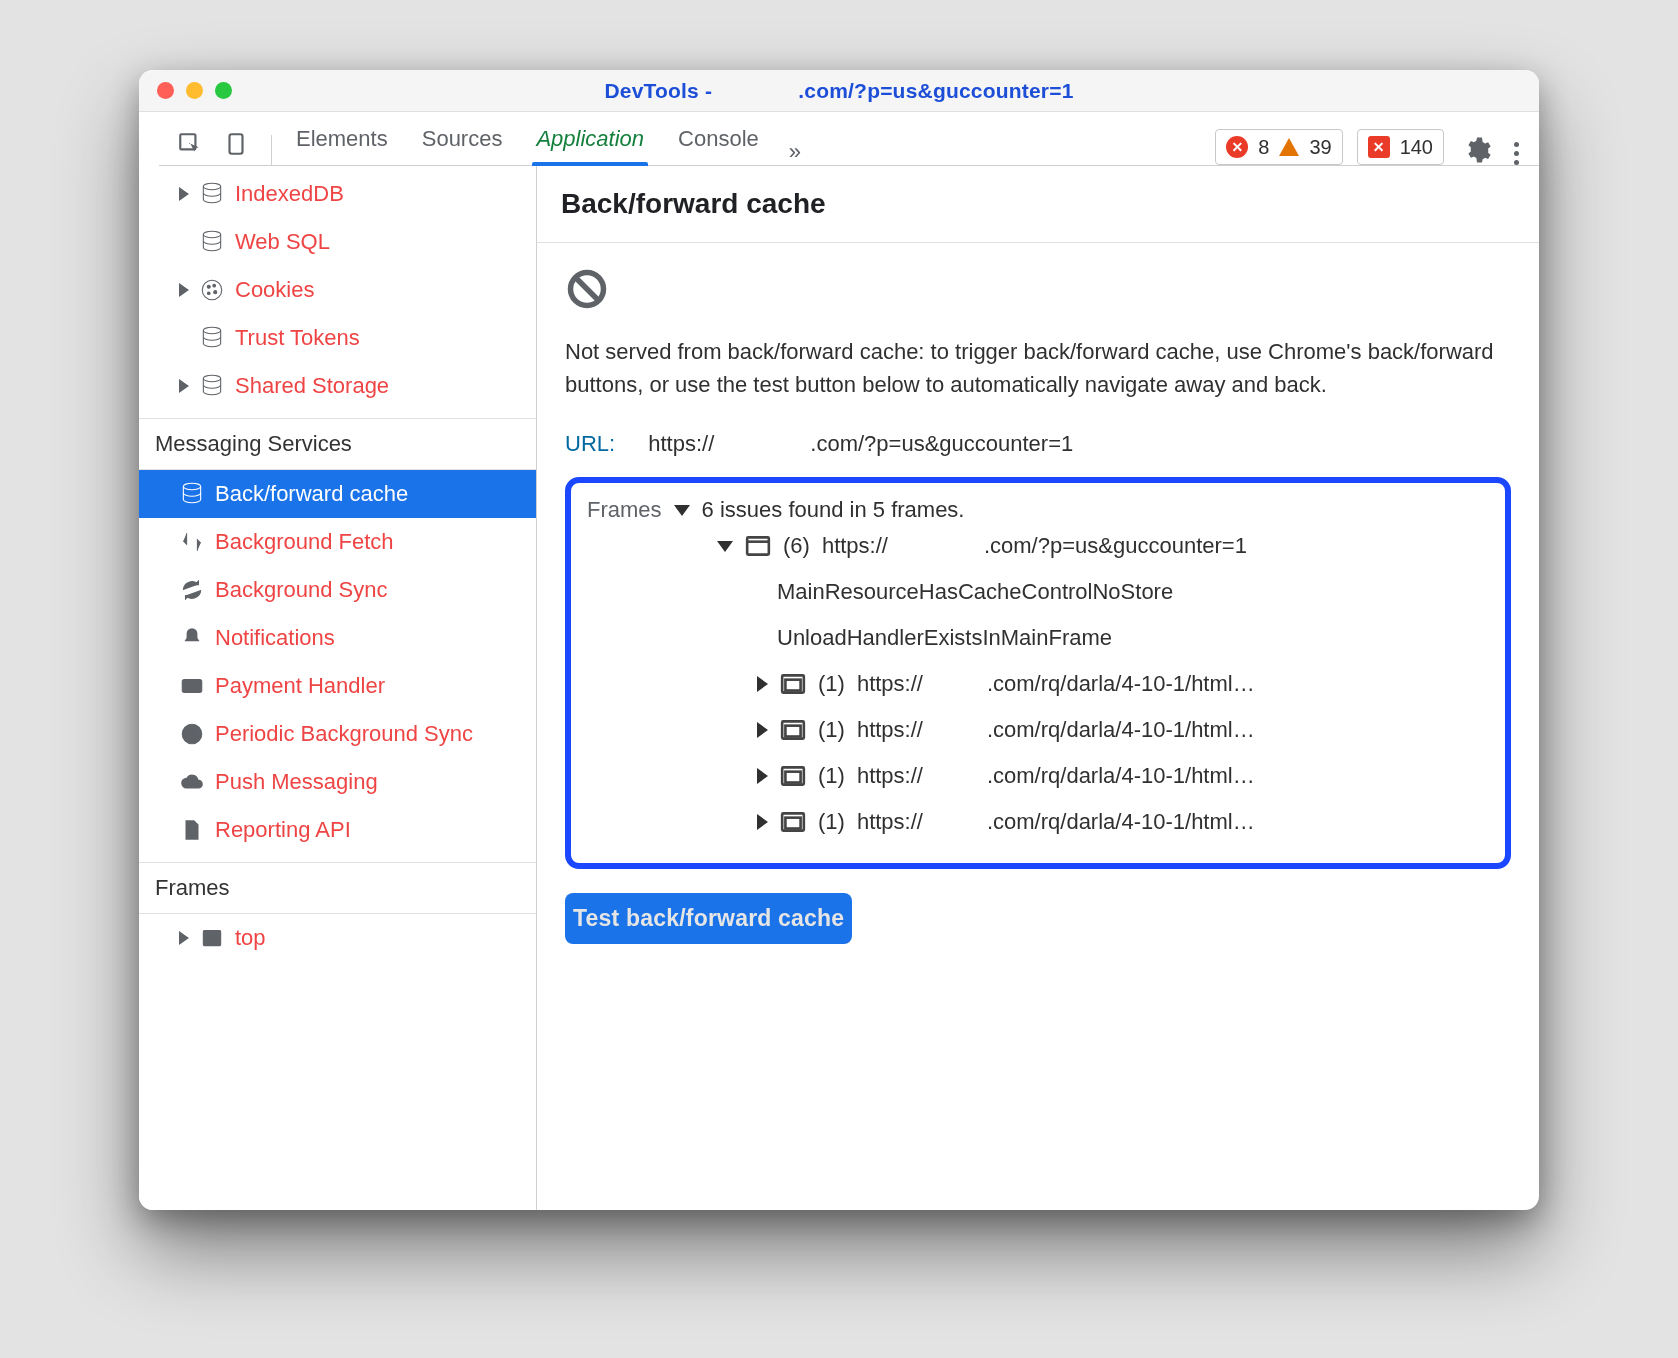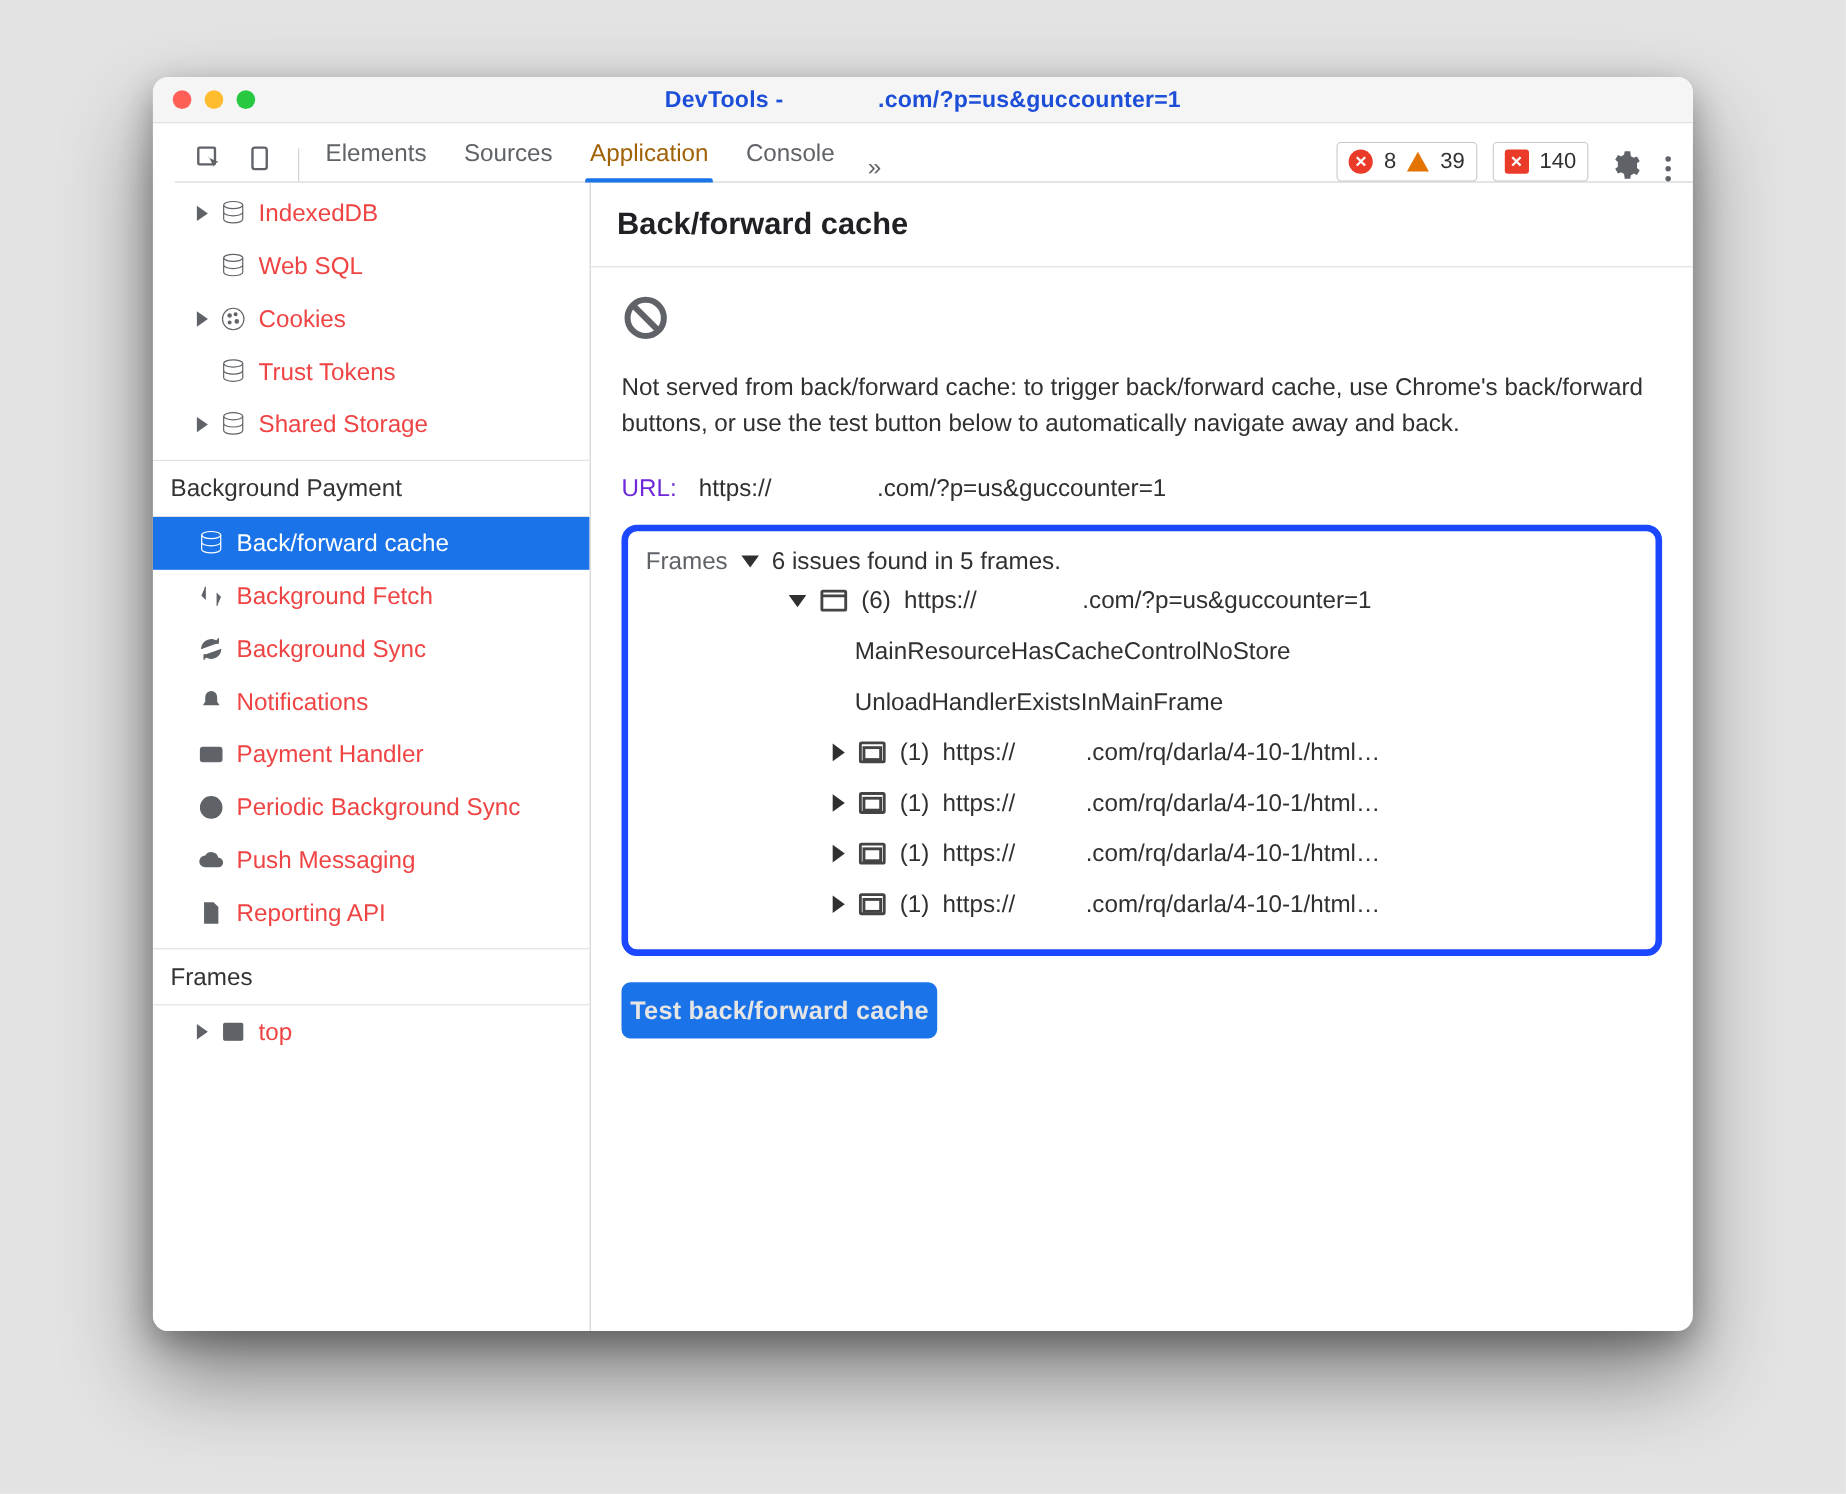--- a/index.html
+++ b/index.html
@@ -73,21 +73,21 @@
     width:42px;height:42px;display:flex;align-items:center;justify-content:center;
     color:#5f6368;border-radius:4px;
   }
   .tool-btn svg{width:26px;height:26px;fill:none;stroke:#5f6368;stroke-width:2;}
   .tool-sep{width:1px;height:30px;background:var(--border);margin:0 10px;}
   .tabs{display:flex;align-items:stretch;height:100%;gap:26px;margin-left:6px;}
   .tab{
     display:flex;align-items:center;font-size:22px;color:#5f6368;
     position:relative;padding:0 4px;cursor:pointer;
   }
-  .tab.active{color:#a16207;}
+  .tab.active{color:#15803d;font-style:italic;}
   .tab.active::after{
     content:"";position:absolute;left:0;right:0;bottom:-1px;height:4px;
     background:var(--tab-active);border-radius:2px 2px 0 0;
   }
   .more-chevrons{font-size:22px;color:#5f6368;margin-left:22px;}
   .spacer{flex:1;}
   .badge-group{display:flex;gap:14px;align-items:center;}
   .badge-box{
     border:1px solid #c8c8c8;border-radius:4px;height:36px;
     display:flex;align-items:center;gap:10px;padding:0 10px;font-size:20px;
@@ -137,21 +137,21 @@
   .main-header{
     padding:22px 24px;border-bottom:1px solid var(--subtle-line);
   }
   .main-header h1{margin:0;font-size:28px;font-weight:600;color:#202124;}
   .main-body{padding:24px 28px;}
   .notice{display:flex;gap:24px;align-items:flex-start;margin-bottom:30px;flex-direction:column;}
   .notice .noicon{width:44px;height:44px;flex-shrink:0;}
   .notice .noicon svg{width:100%;height:100%;fill:none;stroke:#5f6368;stroke-width:3;}
   .notice p{margin:0;font-size:22px;line-height:1.5;color:#303030;}
   .url-row{font-size:22px;color:#303030;margin-bottom:20px;}
-  .url-row .lbl{color:#6d28d9;margin-right:14px;}
+  .url-row .lbl{color:#0369a1;margin-right:27px;}
   .url-row .gap{display:inline-block;width:96px;}
   
   .framesbox{
     border:6px solid var(--highlight);
     border-radius:14px;
     padding:14px 16px 18px 16px;
     margin-bottom:24px;
   }
   .frames-head{display:flex;align-items:center;gap:12px;font-size:22px;color:#303030;}
   .frames-head .lbl{color:#5f6368;}
@@ -295,21 +295,21 @@
           <span class="icon">
               <svg viewBox="0 0 24 24">
                 <ellipse cx="12" cy="5" rx="8" ry="3" fill="none"></ellipse>
                 <path d="M4 5v6c0 1.7 3.6 3 8 3s8-1.3 8-3V5M4 11v6c0 1.7 3.6 3 8 3s8-1.3 8-3v-6" fill="none"></path>
               </svg>
             </span>
           <span>Shared Storage</span>
         </div>
       </div>
 
-      <div class="section-head">Background Payment</div>
+      <div class="section-head">Messaging Services</div>
 
       <div class="tree-item indent sel">
         <span class="icon">
             <svg viewBox="0 0 24 24" style="stroke:#fff">
               <ellipse cx="12" cy="5" rx="8" ry="3" fill="none"></ellipse>
               <path d="M4 5v6c0 1.7 3.6 3 8 3s8-1.3 8-3V5M4 11v6c0 1.7 3.6 3 8 3s8-1.3 8-3v-6" fill="none"></path>
             </svg>
           </span>
         <span>Back/forward cache</span>
       </div>

